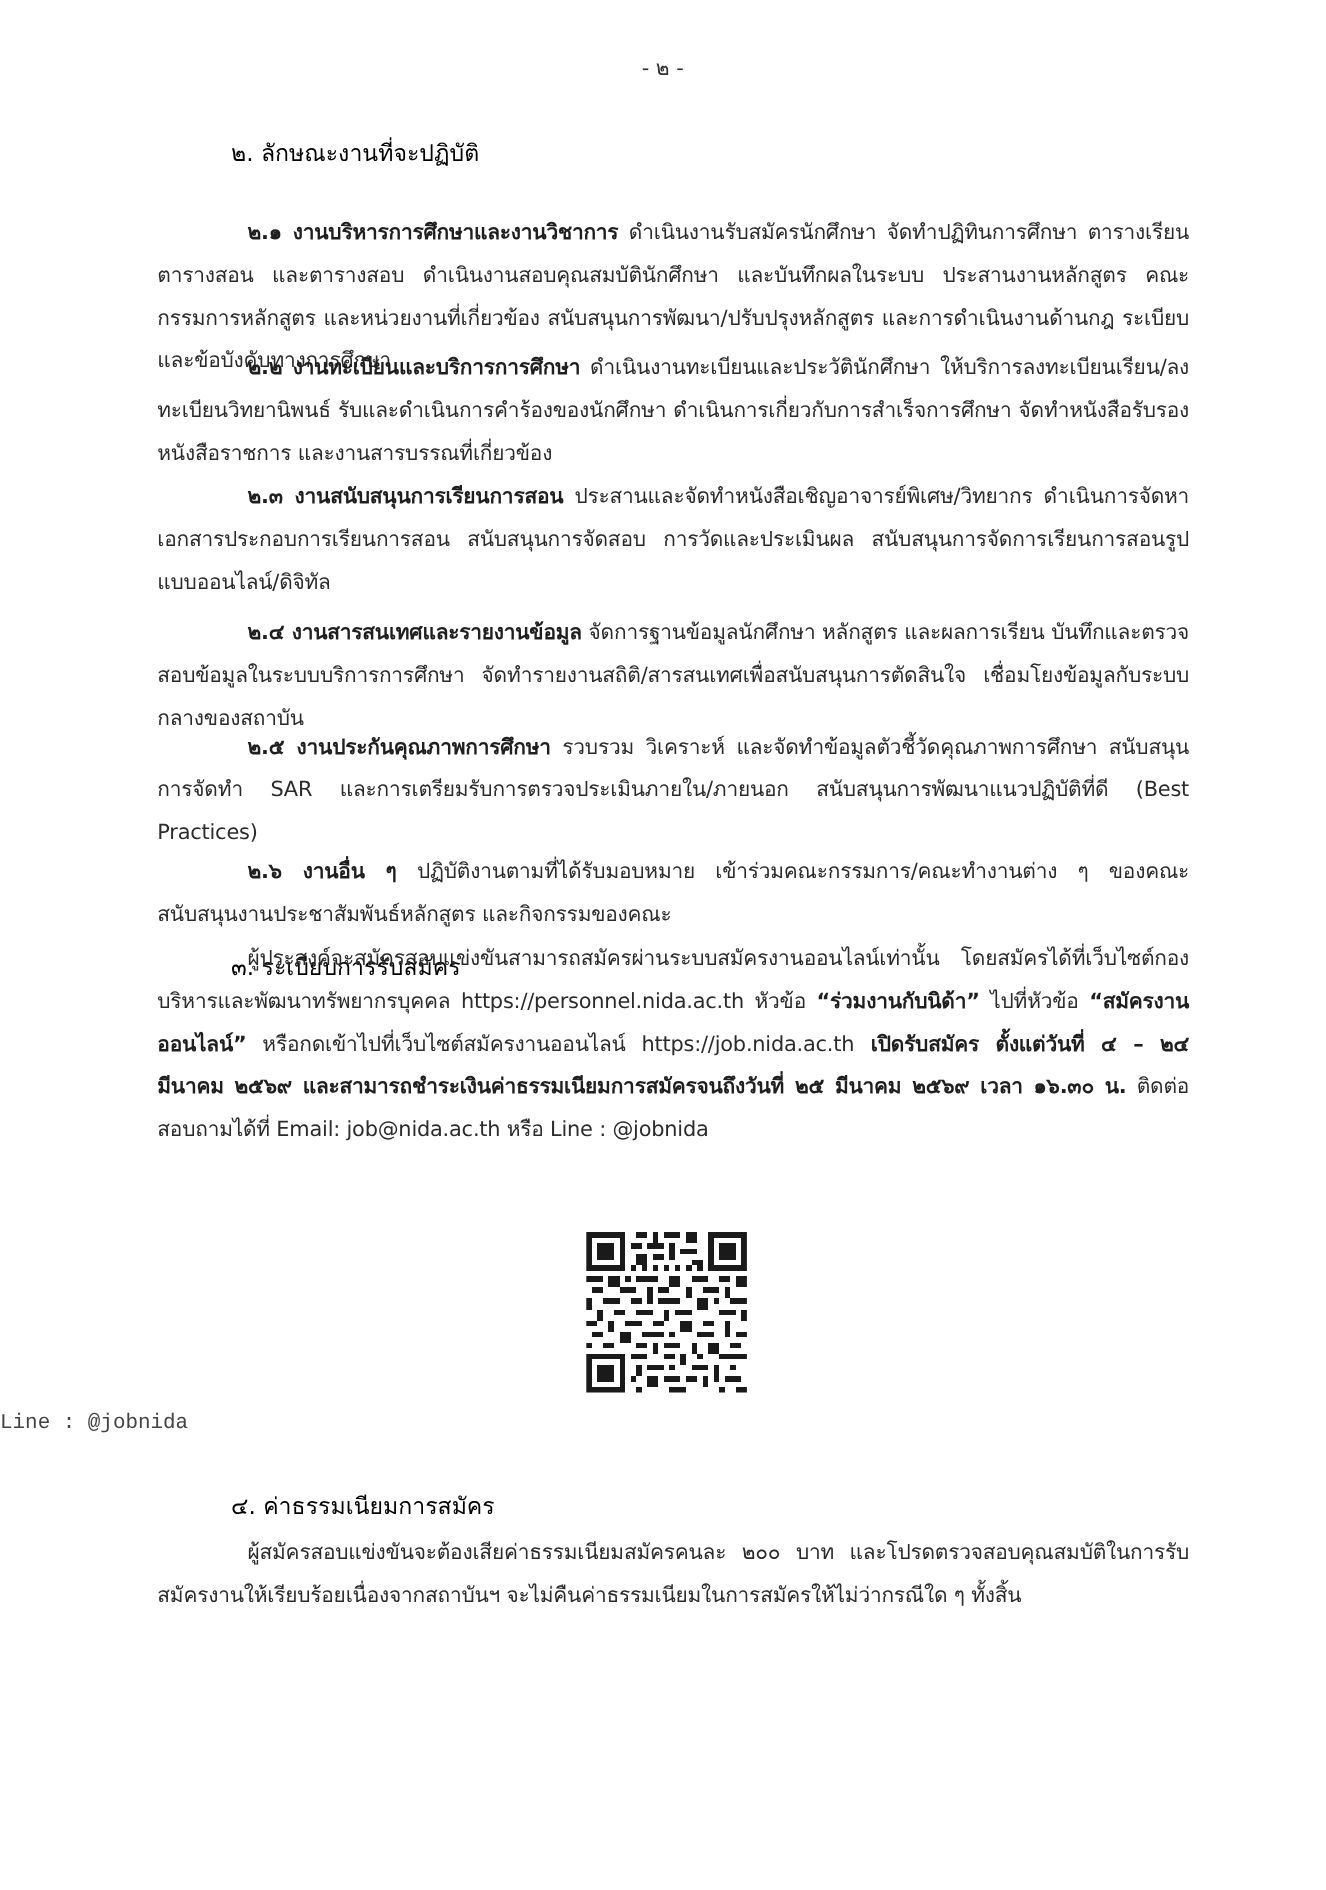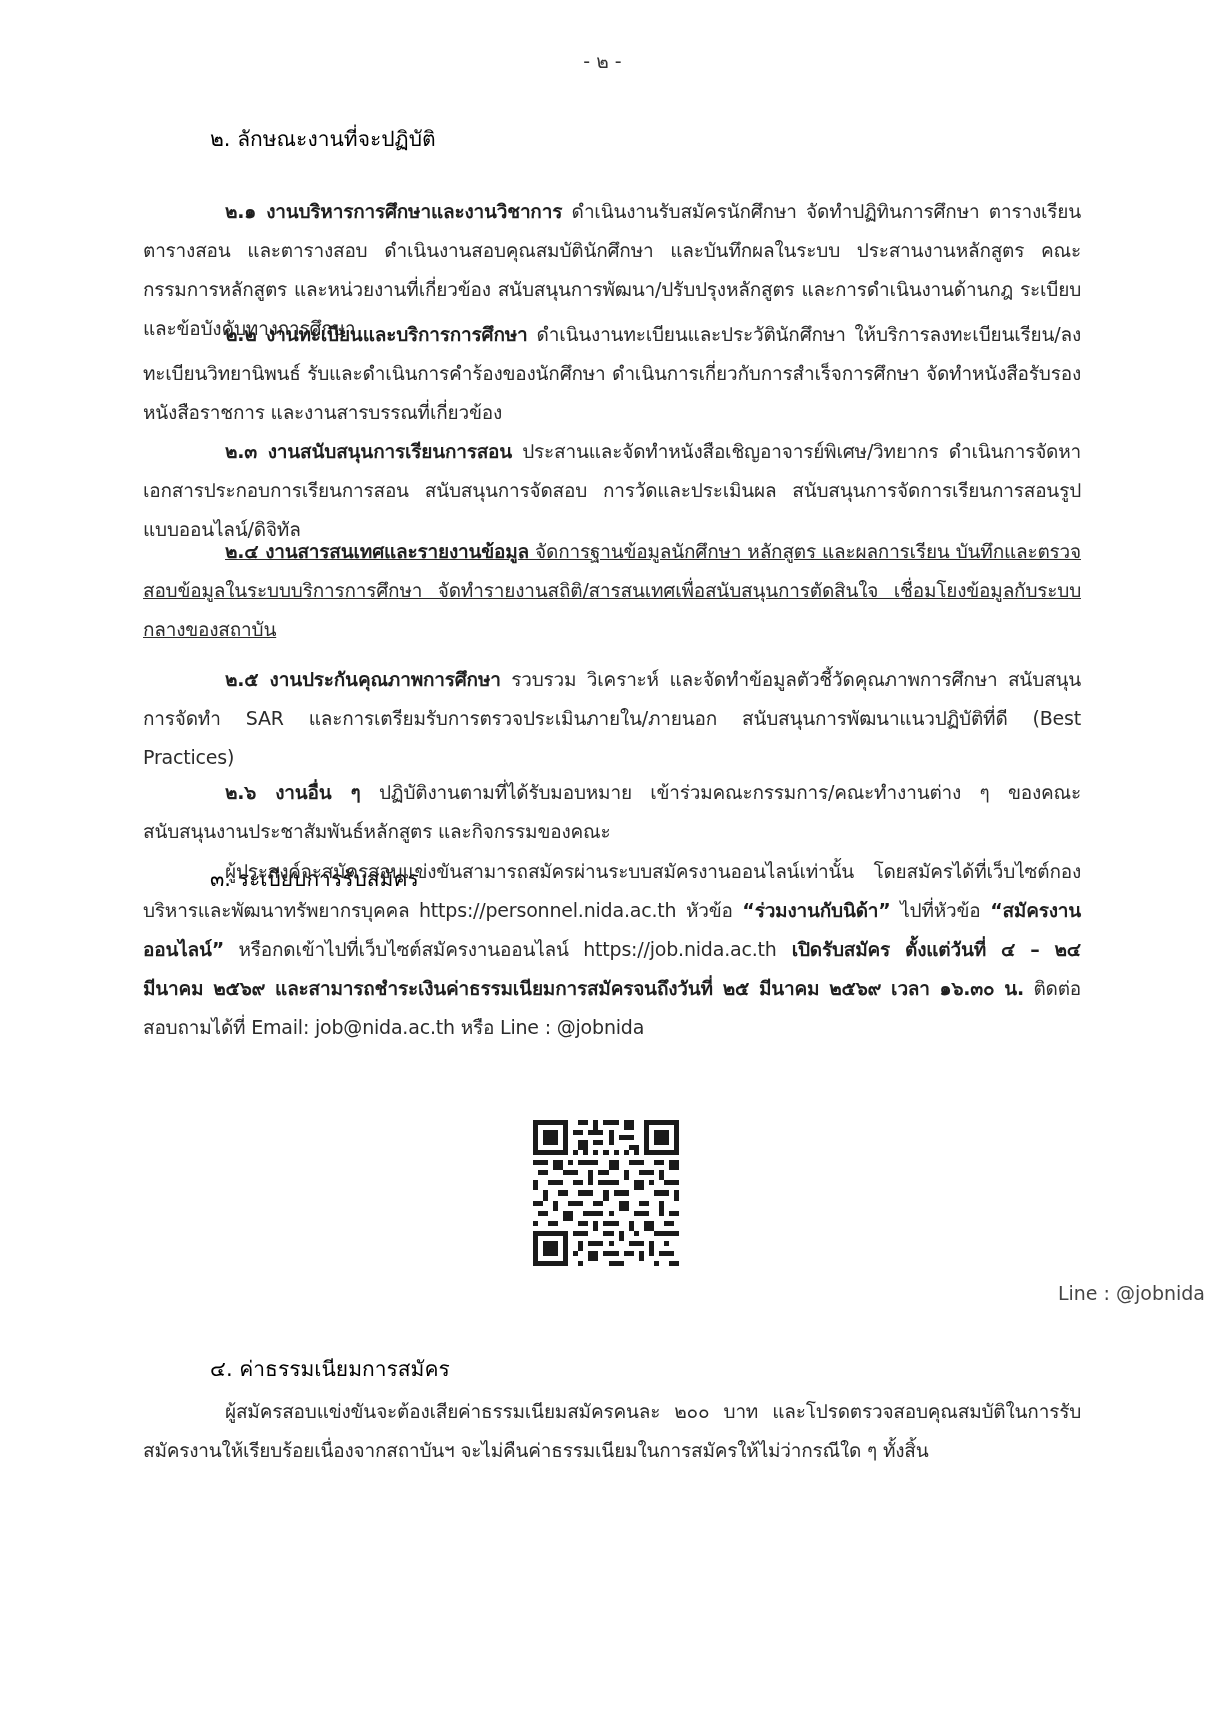--- a/index.html
+++ b/index.html
@@ -8,21 +8,21 @@
     font-family: "DejaVu Sans", "Liberation Sans", sans-serif;
     color: #2b2b2b; position: relative; overflow: hidden;
   }
   .page { position: absolute; left: 0; top: 0; width: 1205px; height: 1718px; }
   .pnum { position: absolute; top: 46px; left: 0; width: 100%; text-align: center; font-size: 19px; color: #333; }
   .h { position: absolute; font-size: 21px; color: #000000; white-space: nowrap; }
   .para { position: absolute; left: 143px; width: 938px; font-size: 19px; line-height: 39px; text-align: justify; text-align-last: left; letter-spacing: -0.2px; }
   .indent { text-indent: 82px; }
   .b { font-weight: bold; color: #1f1f1f; }
   .qr-wrap { position: absolute; left: 533px; top: 1120px; width: 146px; height: 146px; }
-  .qr-caption { position: absolute; left: 0; width: 100%; top: 1282px; text-align: right; font-size: 19px; color: #444; }
+  .qr-caption { position: absolute; left: 0; width: 100%; top: 1282px; text-align: left; font-size: 19px; color: #444; font-family: Liberation Mono, monospace; }
 </style>
 </head>
 <body>
 
 <div class="page">
 
   <div class="pnum">- ๒ -</div>
 
   <div class="h" style="left:210px; top:122px;">๒. ลักษณะงานที่จะปฏิบัติ</div>
 
@@ -31,21 +31,21 @@
   </div>
 
   <div class="para indent" style="top:315px;">
     <span class="b">๒.๒ งานทะเบียนและบริการการศึกษา</span><span> ดำเนินงานทะเบียนและประวัตินักศึกษา ให้บริการลงทะเบียนเรียน/ลงทะเบียนวิทยานิพนธ์ รับและดำเนินการคำร้องของนักศึกษา ดำเนินการเกี่ยวกับการสำเร็จการศึกษา จัดทำหนังสือรับรอง หนังสือราชการ และงานสารบรรณที่เกี่ยวข้อง</span>
   </div>
 
   <div class="para indent" style="top:432px;">
     <span class="b">๒.๓ งานสนับสนุนการเรียนการสอน</span><span> ประสานและจัดทำหนังสือเชิญอาจารย์พิเศษ/วิทยากร ดำเนินการจัดหาเอกสารประกอบการเรียนการสอน สนับสนุนการจัดสอบ การวัดและประเมินผล สนับสนุนการจัดการเรียนการสอนรูปแบบออนไลน์/ดิจิทัล</span>
   </div>
 
-  <div class="para indent" style="top:532px;text-decoration:underline;">
+  <div class="para indent" style="top:556px;">
     <span class="b">๒.๔ งานสารสนเทศและรายงานข้อมูล</span><span> จัดการฐานข้อมูลนักศึกษา หลักสูตร และผลการเรียน บันทึกและตรวจสอบข้อมูลในระบบบริการการศึกษา จัดทำรายงานสถิติ/สารสนเทศเพื่อสนับสนุนการตัดสินใจ เชื่อมโยงข้อมูลกับระบบกลางของสถาบัน</span>
   </div>
 
   <div class="para indent" style="top:660px;">
     <span class="b">๒.๕ งานประกันคุณภาพการศึกษา</span><span> รวบรวม วิเคราะห์ และจัดทำข้อมูลตัวชี้วัดคุณภาพการศึกษา สนับสนุนการจัดทำ SAR และการเตรียมรับการตรวจประเมินภายใน/ภายนอก สนับสนุนการพัฒนาแนวปฏิบัติที่ดี (Best Practices)</span>
   </div>
 
   <div class="para indent" style="top:773px;">
     <span class="b">๒.๖ งานอื่น ๆ</span><span> ปฏิบัติงานตามที่ได้รับมอบหมาย เข้าร่วมคณะกรรมการ/คณะทำงานต่าง ๆ ของคณะ สนับสนุนงานประชาสัมพันธ์หลักสูตร และกิจกรรมของคณะ</span>
   </div>

